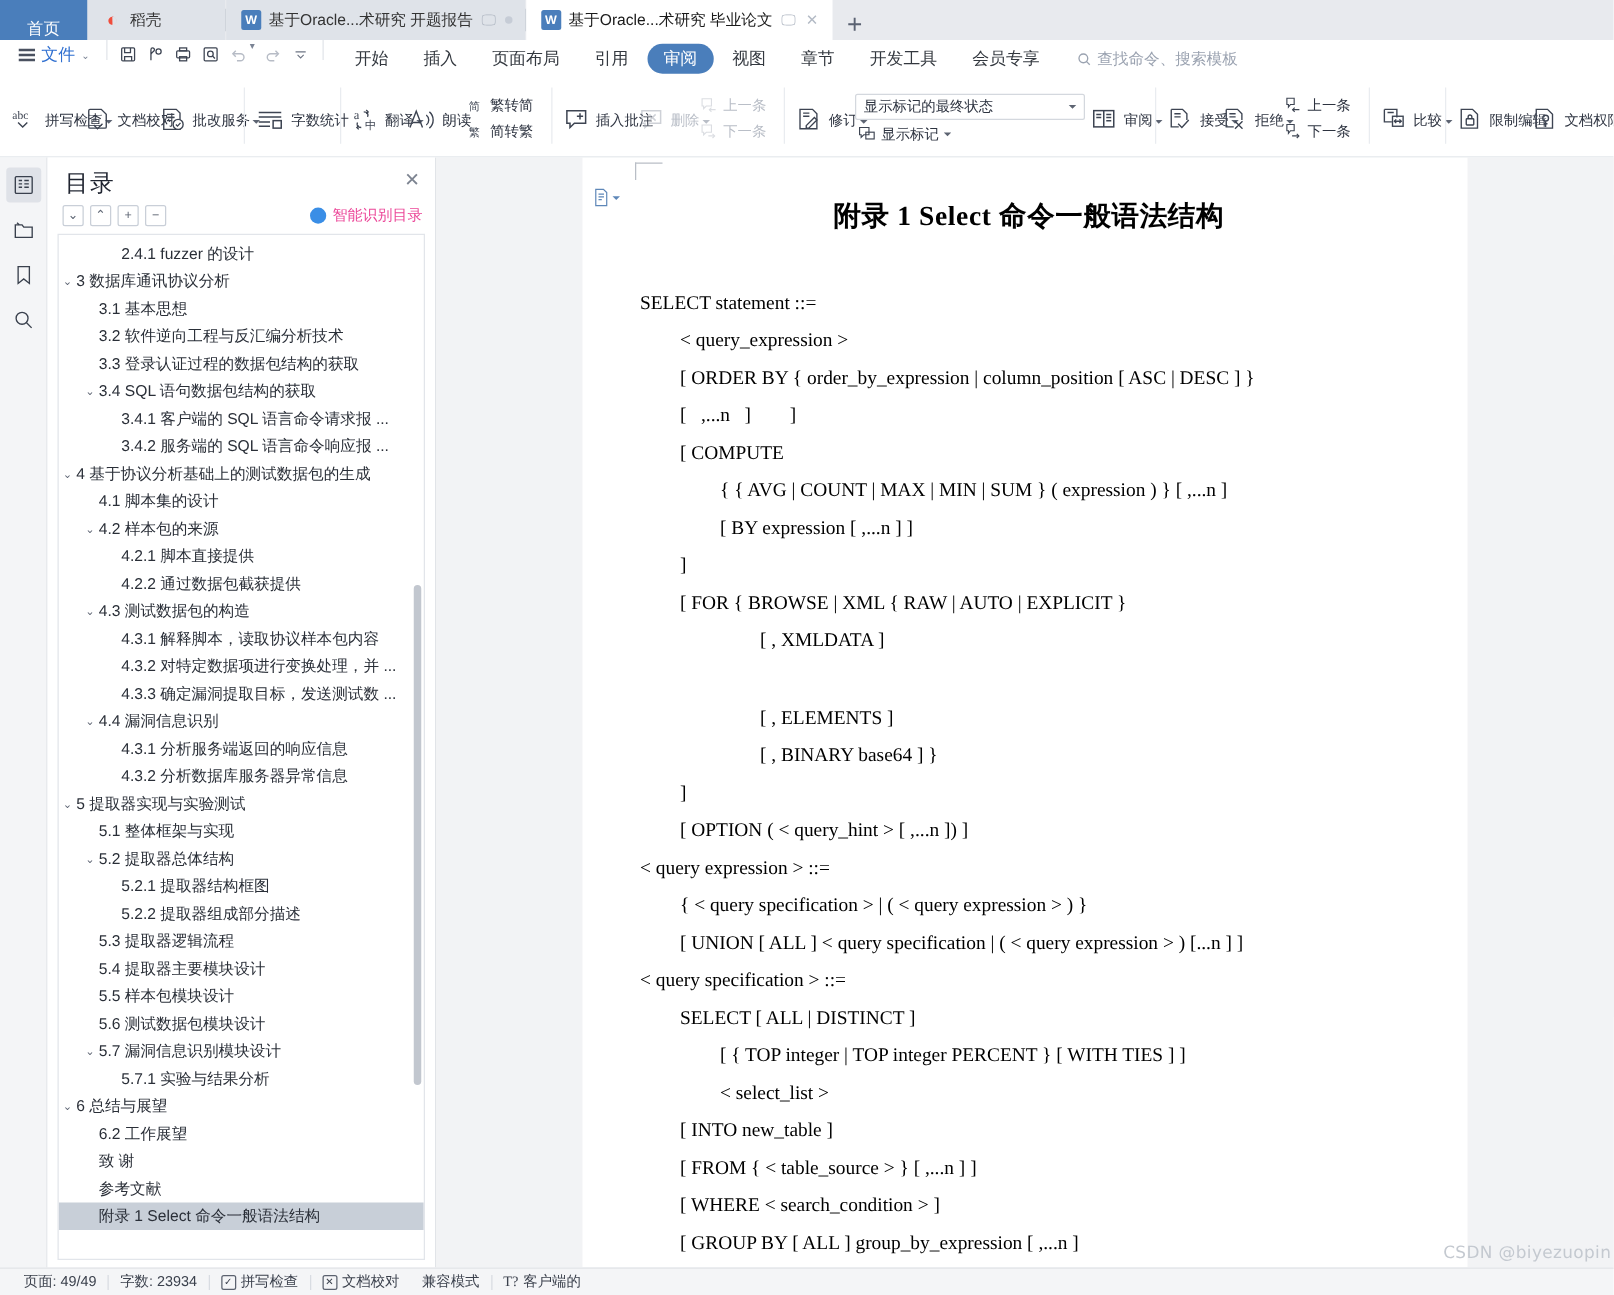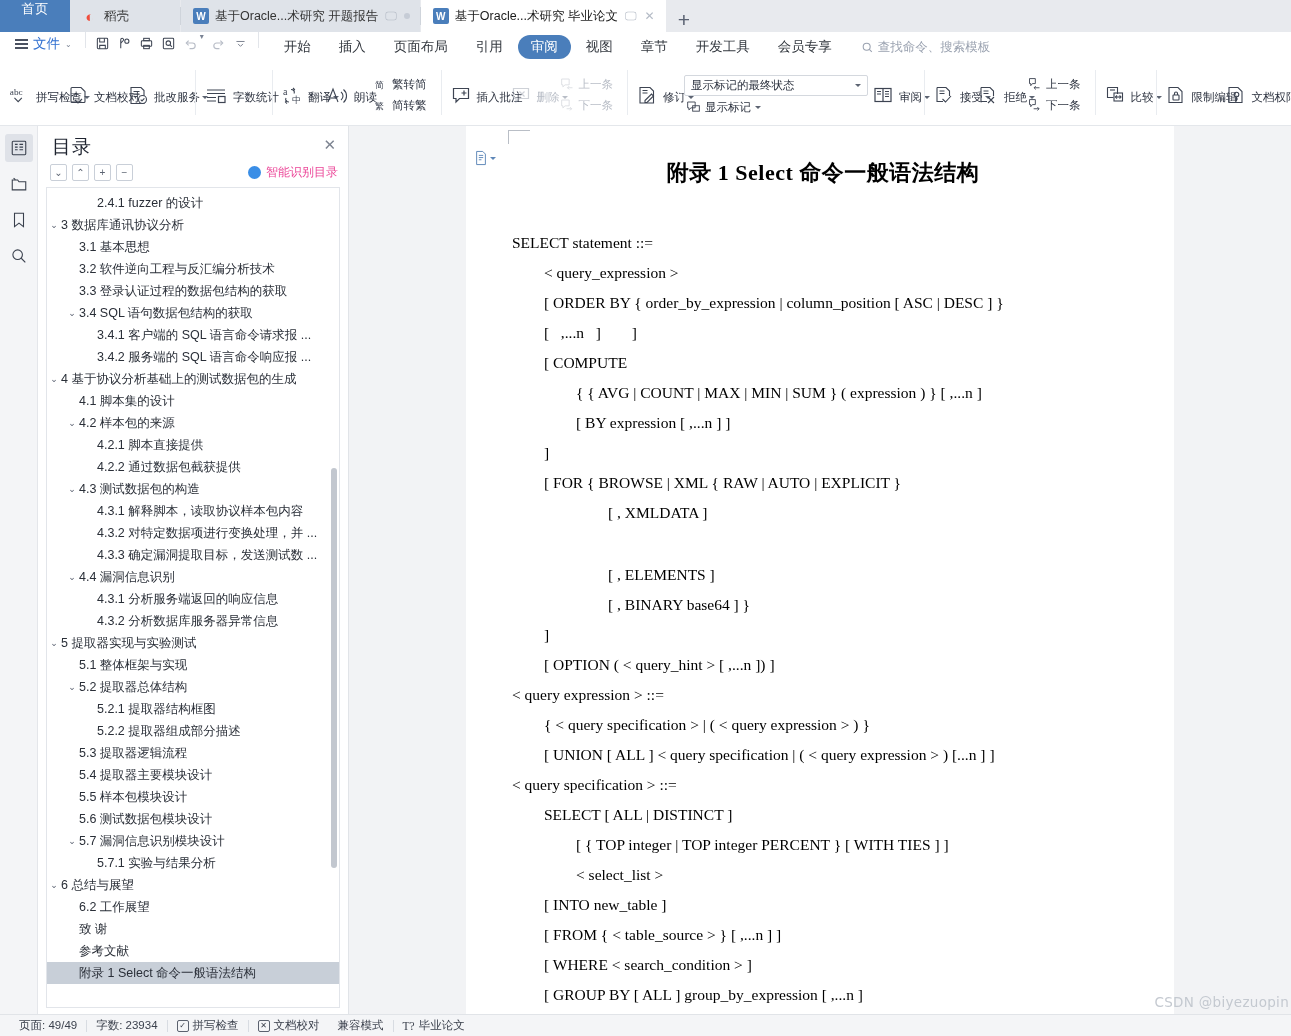--- a/index.html
+++ b/index.html
@@ -12,21 +12,21 @@
   }
   .app { width: 1291px; height: 1036px; position: relative; display: flex; flex-direction: column; }
 
   
   .tabbar {
     height: 32px; background: #e8eaee; display: flex; align-items: flex-end;
     flex: 0 0 32px; position: relative;
   }
   .home-tab {
     width: 70px; height: 32px; background: #4a7ebb; color: #fff;
-    display: flex; align-items: flex-start; justify-content: center;
+    display: flex; align-items: flex-end; justify-content: center;
     font-size: 13px; letter-spacing: .5px;
   }
   .doc-tab {
     height: 32px; display: flex; align-items: center; gap: 6px;
     padding: 0 10px 0 12px; font-size: 12.5px; color: #333;
     background: #dfe3e9; position: relative; min-width: 110px;
   }
   .doc-tab.active { background: #ffffff; color: #1a1a1a; }
   .doc-tab .tico {
     width: 16px; height: 16px; flex: 0 0 16px; border-radius: 2px;
@@ -815,18 +815,18 @@
     </div>
     <div class="sb-sep"></div>
     <div class="sb-item">
       <span class="sb-box">✕</span>
       <span>文档校对</span>
     </div>
     <div class="sb-item">兼容模式</div>
     <div class="sb-sep"></div>
     <div class="sb-item">
       <span style="font-family:'Liberation Serif',serif;">T?</span>
-      <span>毕业论文</span>
+      <span>客户端的</span>
     </div>
   </div>
 
   <div class="watermark">CSDN @biyezuopin</div>
 </div>
 
 </body></html>

